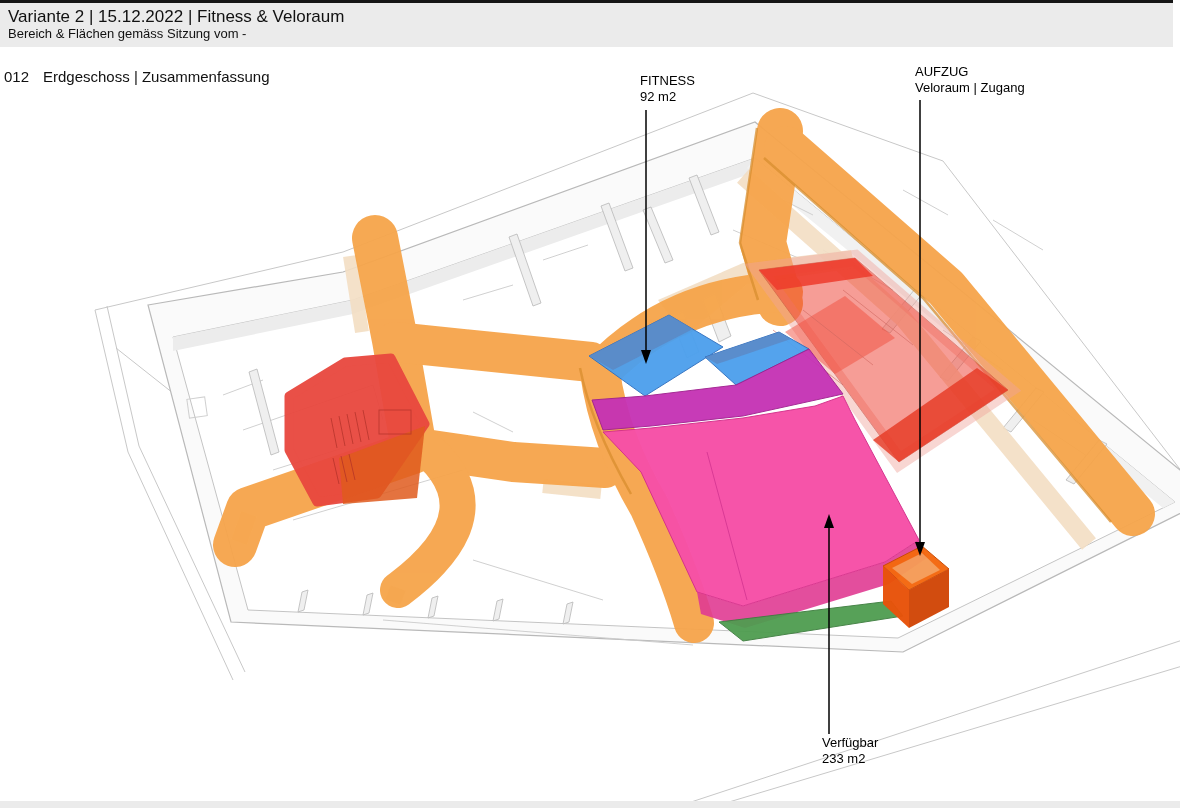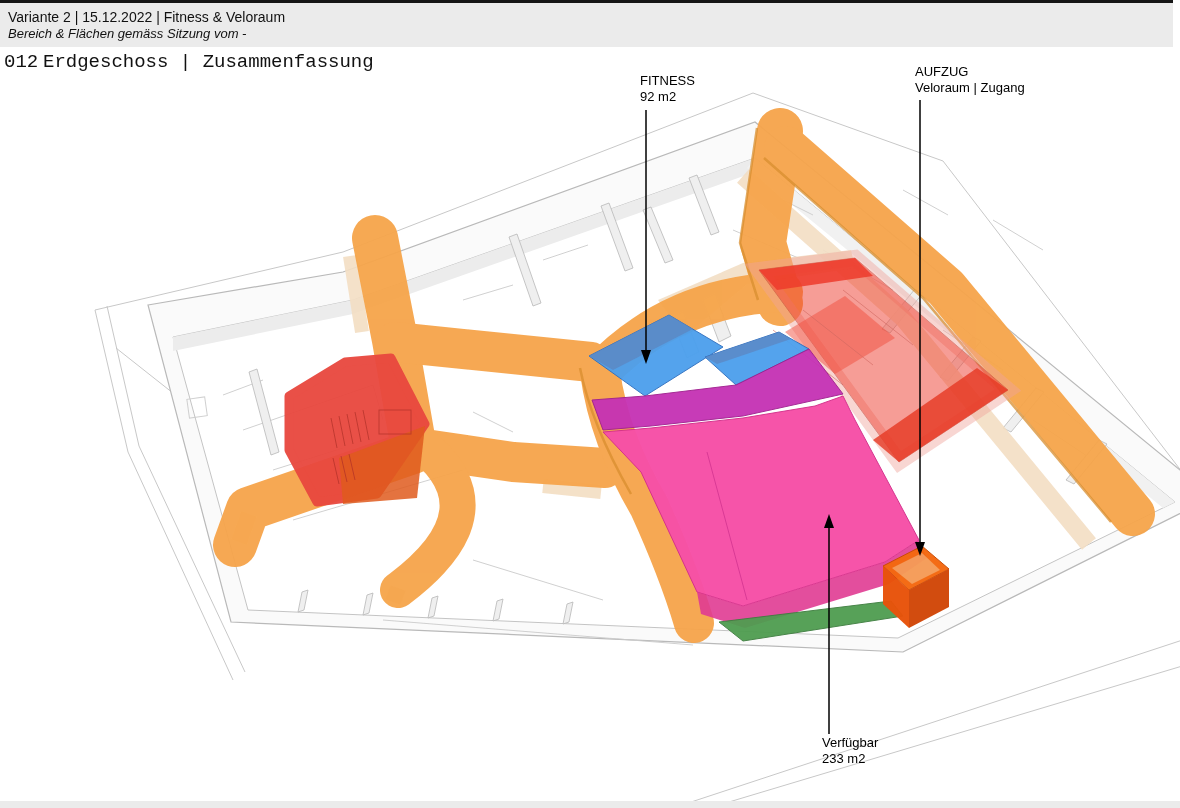--- a/index.html
+++ b/index.html
@@ -1,22 +1,22 @@
 <!DOCTYPE html>
 <html><head>
 <meta charset="utf-8">
 <style>
   html,body{margin:0;padding:0;background:#fff;}
   body{width:1180px;height:808px;position:relative;overflow:hidden;
        font-family:"Liberation Sans", sans-serif;color:#111;}
   .topbar{position:absolute;left:0;top:0;width:1173px;height:3px;background:#161616;}
   .header{position:absolute;left:0;top:3px;width:1173px;height:44px;background:#ebebeb;}
-  .header .l1{position:absolute;left:8px;top:6px;font-size:14px;line-height:16px;}
-  .header .l2{position:absolute;left:8px;top:23px;font-size:13px;line-height:16px;font-style:italic;}
-  .docline{position:absolute;left:0;top:51px;width:1173px;height:20px;font-size:19px;font-family:Liberation Mono, monospace;}
+  .header .l1{position:absolute;left:8px;top:6px;font-size:17px;line-height:16px;}
+  .header .l2{position:absolute;left:8px;top:23px;font-size:13px;line-height:16px;}
+  .docline{position:absolute;left:0;top:68px;width:1173px;height:20px;font-size:15px;}
   .docline .num{position:absolute;left:4px;top:0;}
   .docline .title{position:absolute;left:43px;top:0;}
   .footer{position:absolute;left:0;top:801px;width:1180px;height:7px;background:#ebebeb;}
   .plan{position:absolute;left:0;top:0;width:1180px;height:808px;padding-left:43px;}
   svg text{font-family:"Liberation Sans", sans-serif;font-size:13px;fill:#000;}
 </style>
 </head>
 <body>
 
 <div class="plan">

